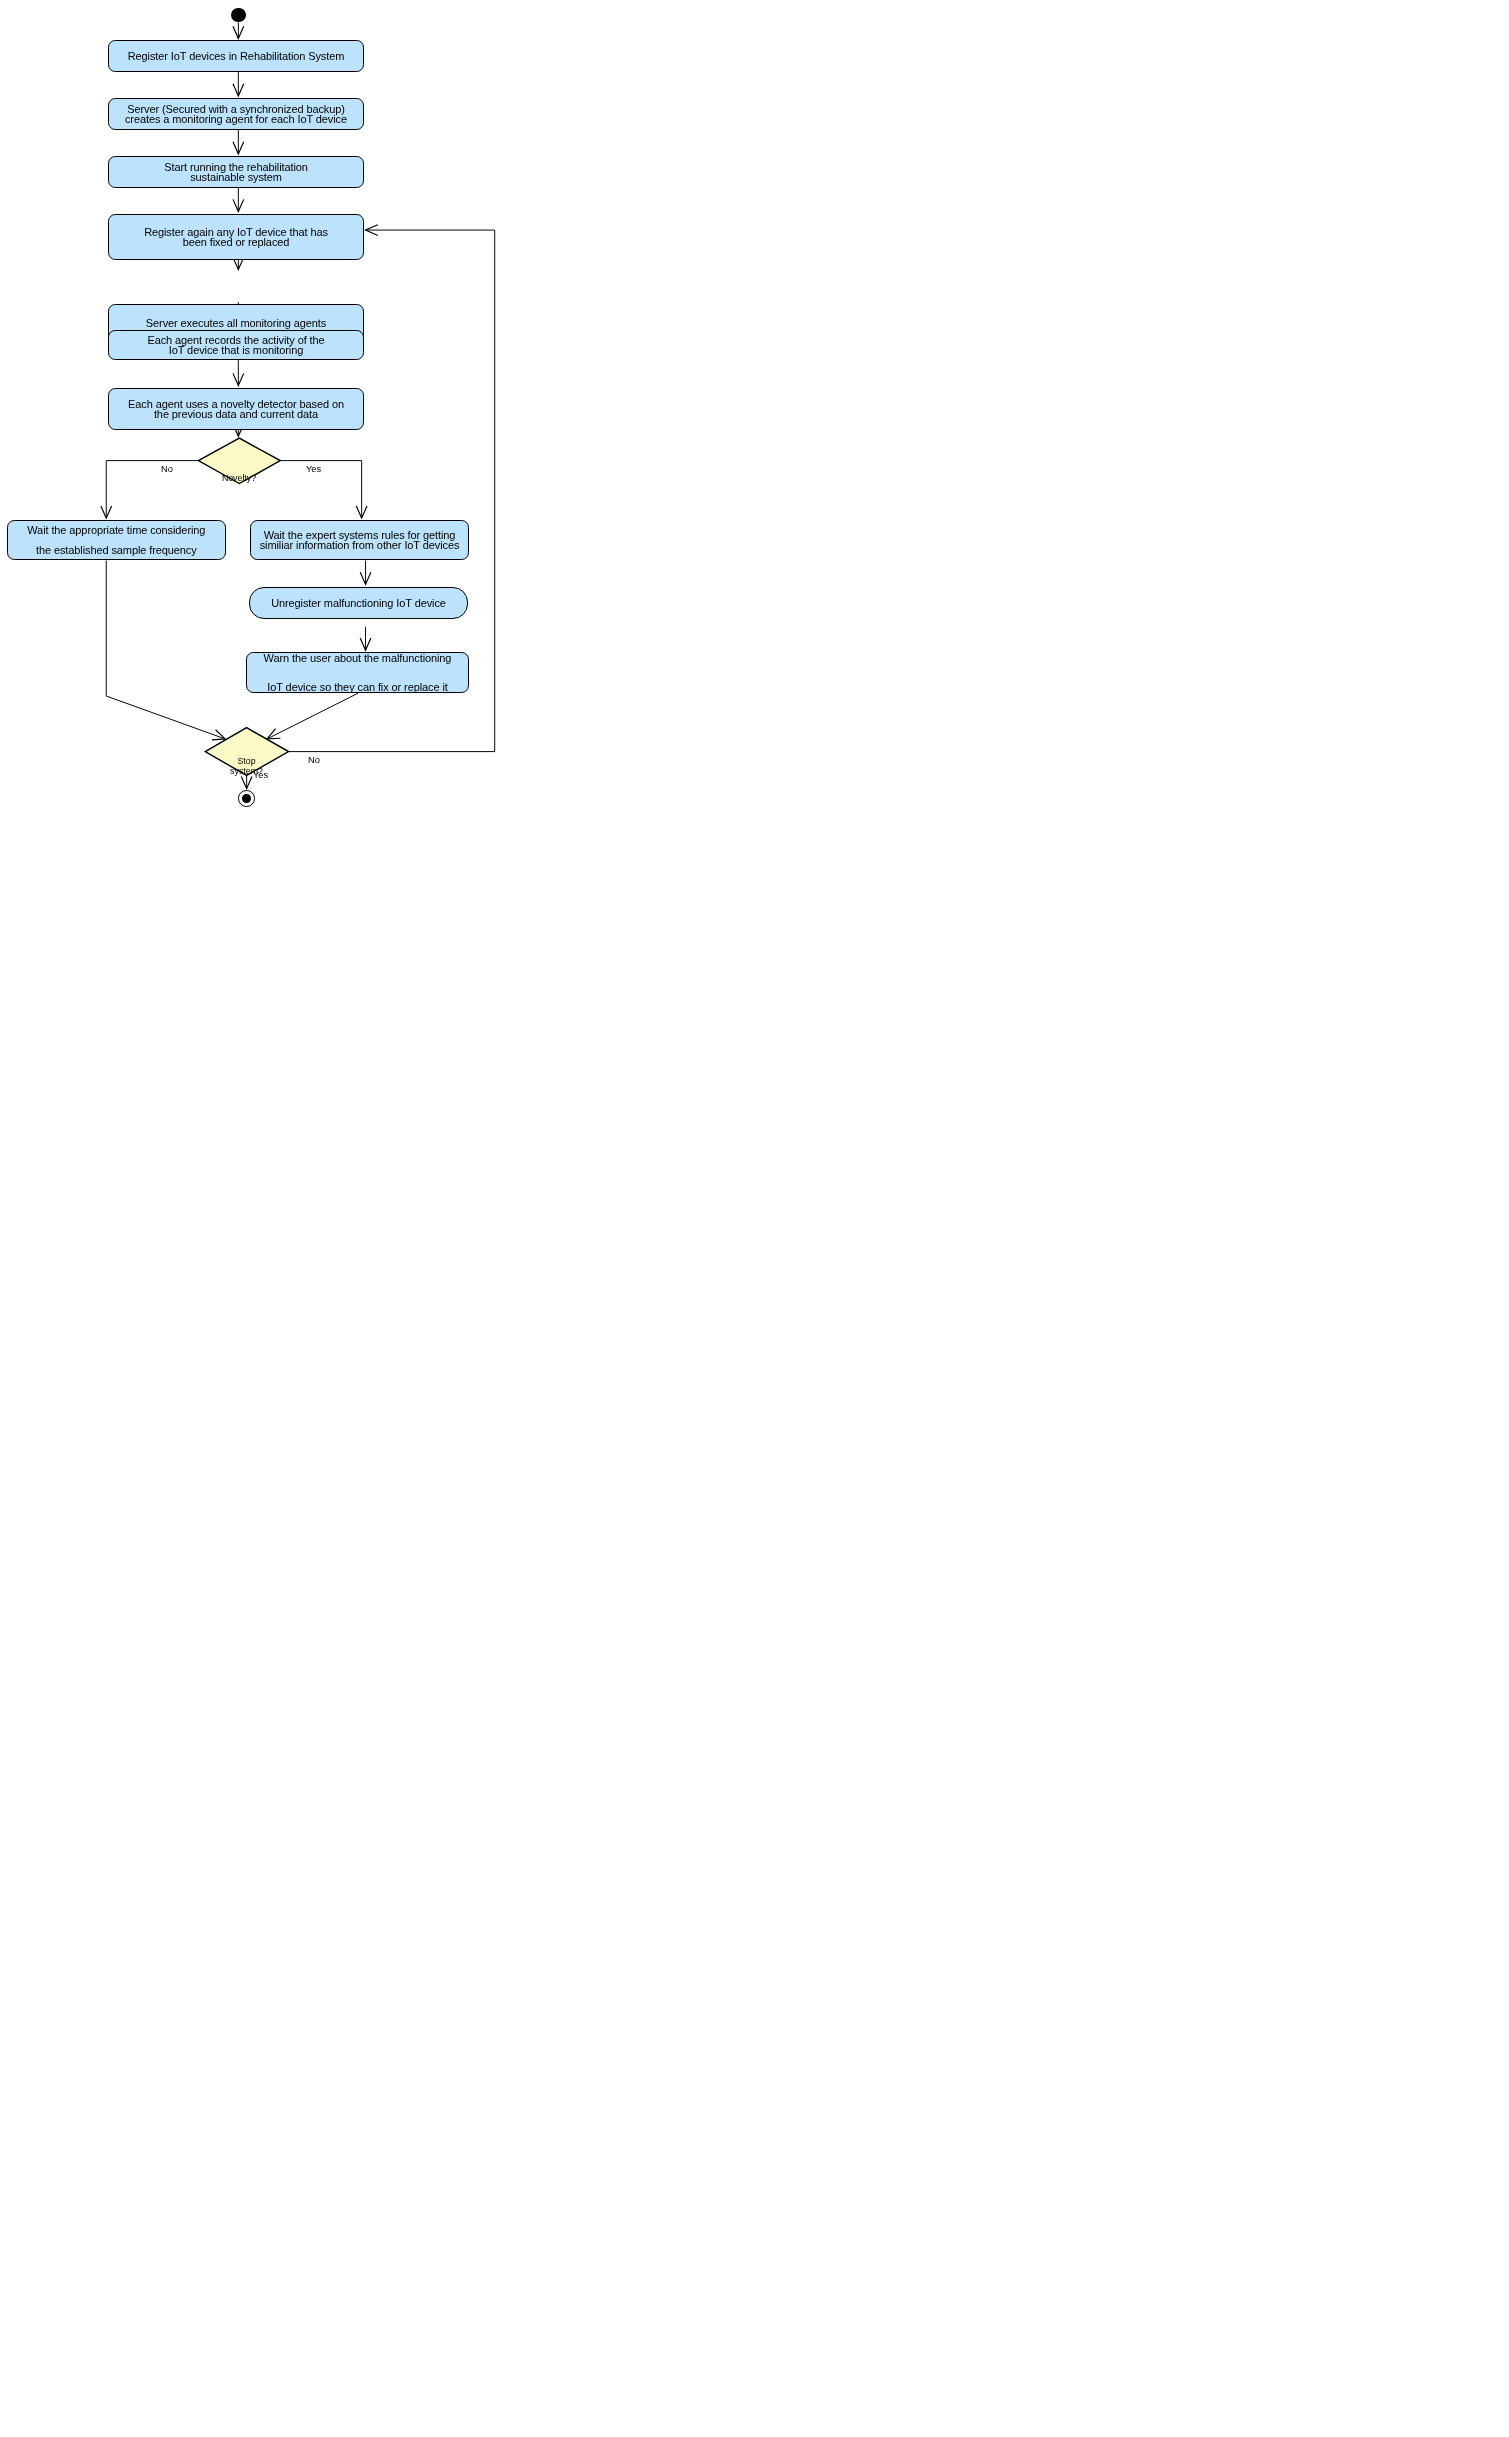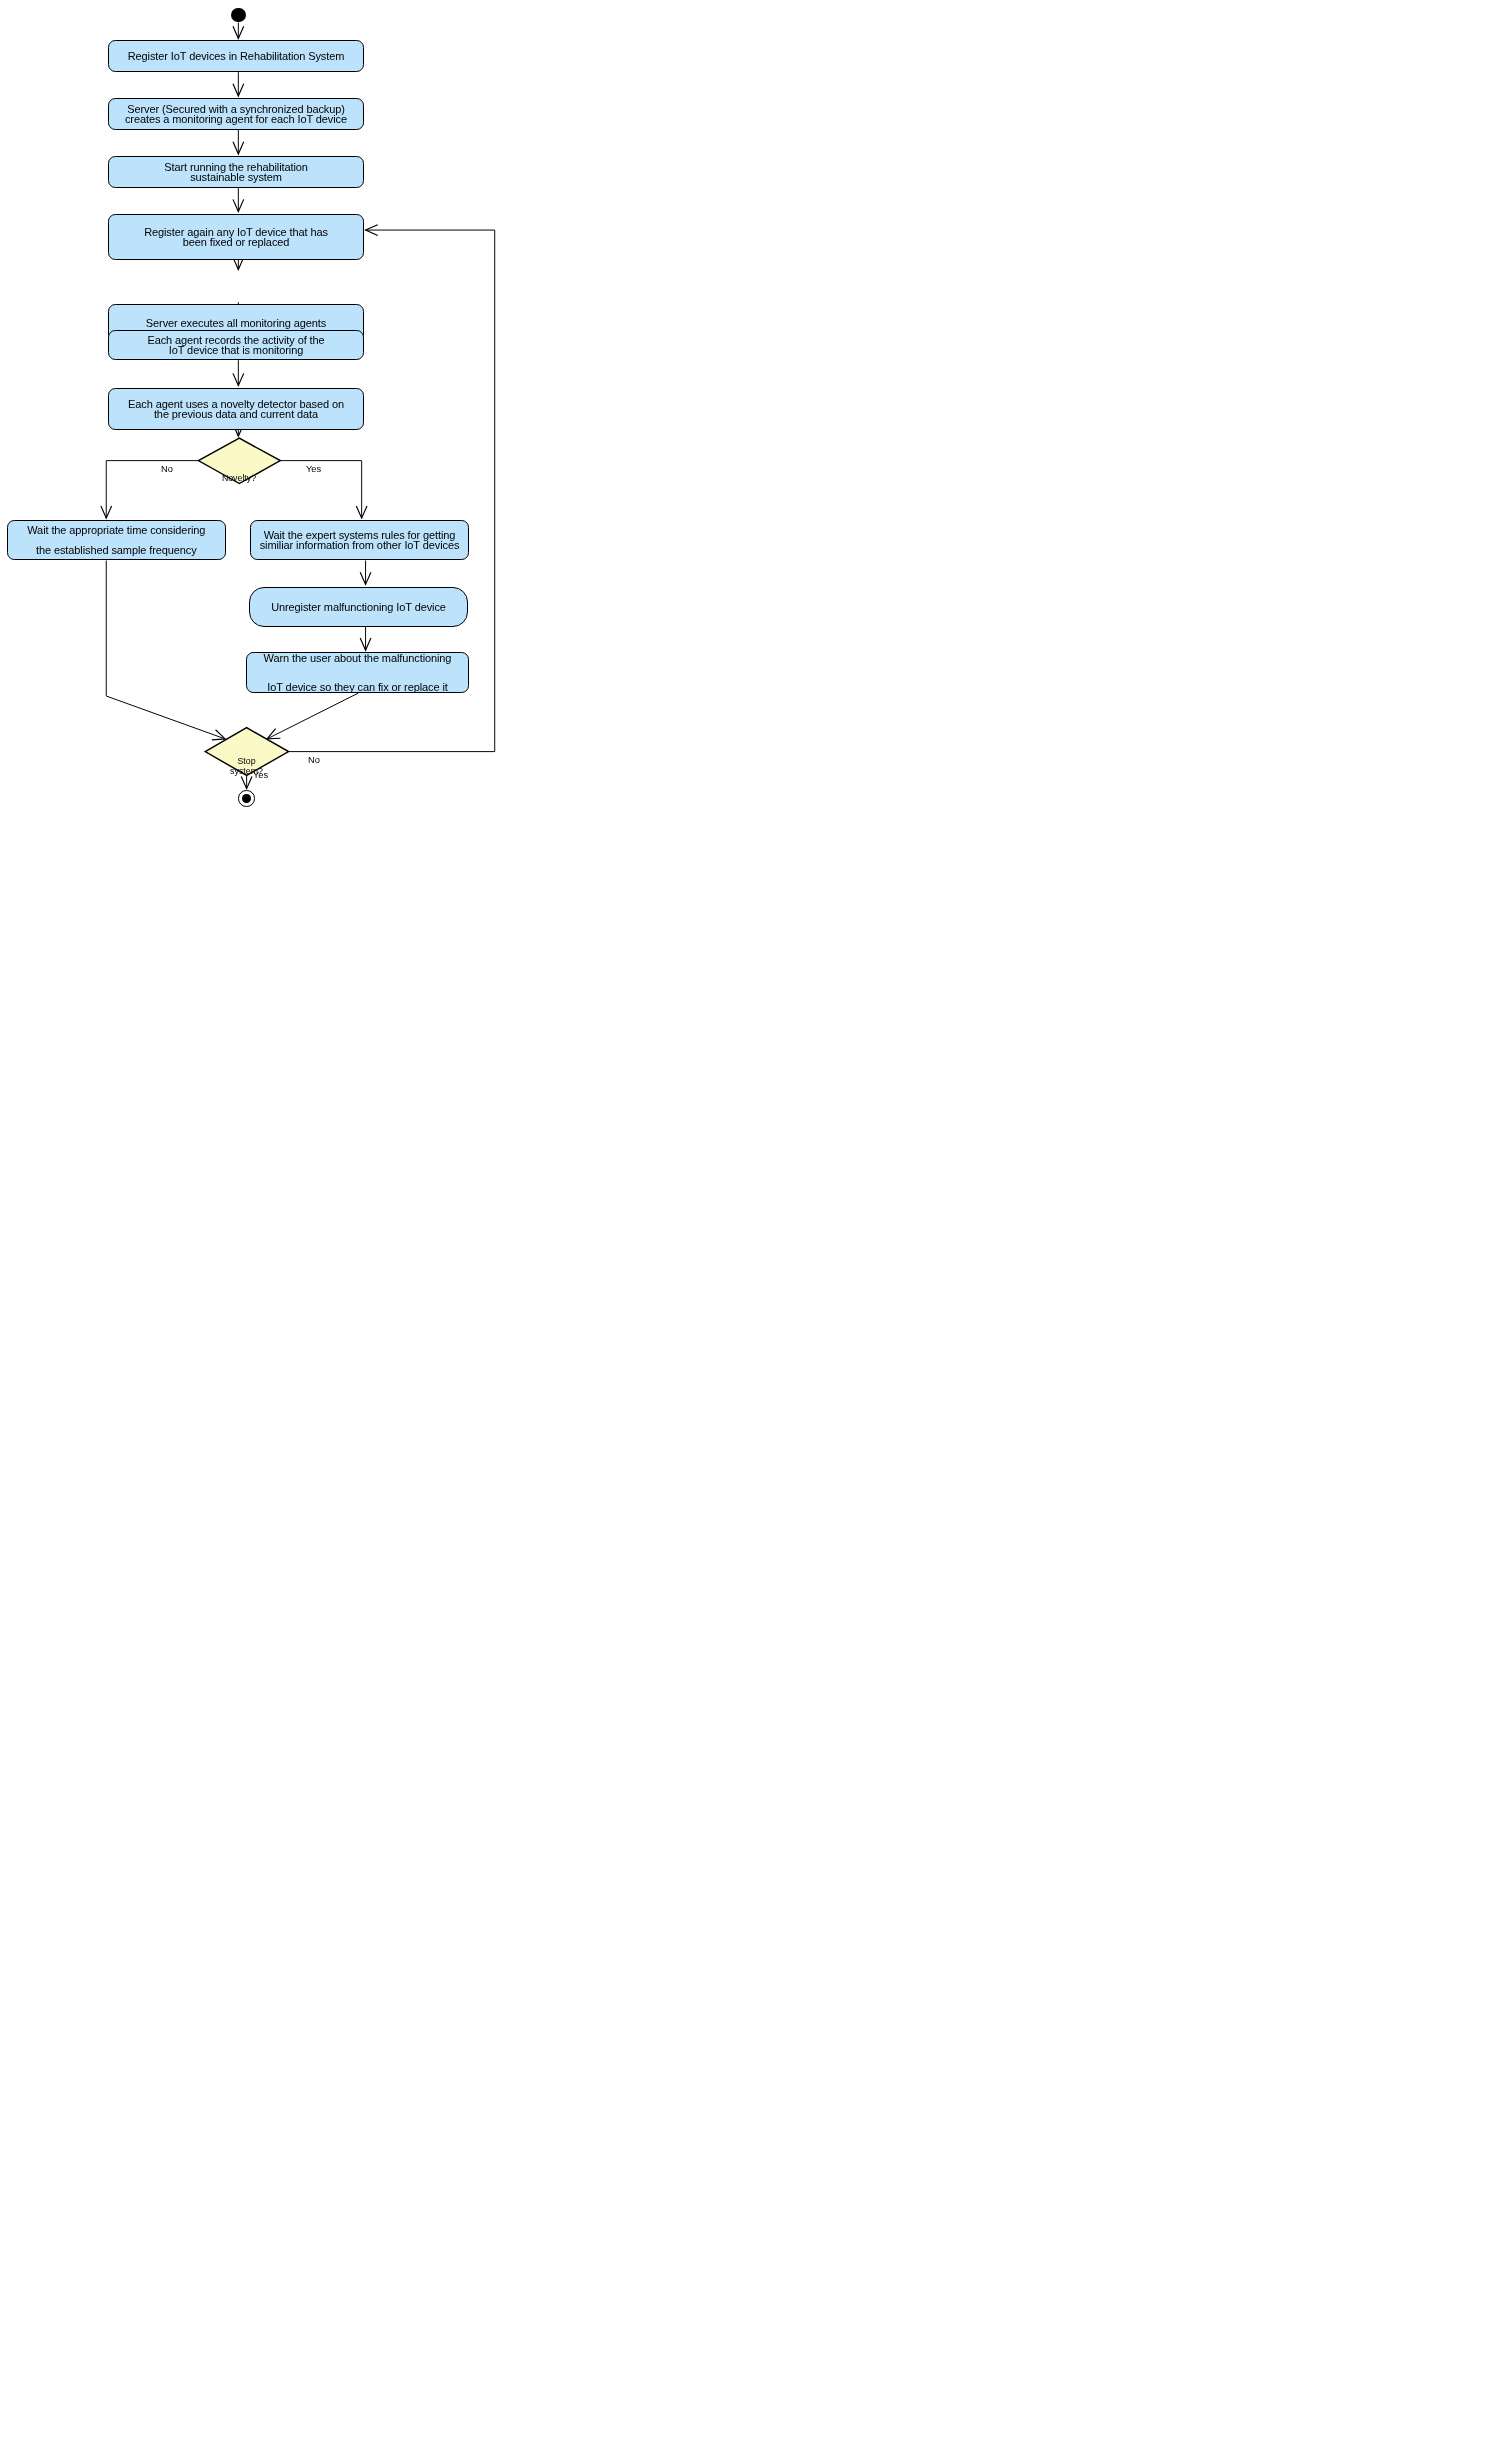--- a/index.html
+++ b/index.html
@@ -158,21 +158,21 @@
   <div class="activity" style="left:6.8px; top:520px; width:219px; height:40px;gap:10px;">
     <span>Wait the appropriate time considering</span>
       <span>the established sample frequency</span>
   </div>
 
   <div class="activity" style="left:250px; top:520px; width:219px; height:40px;">
     <span>Wait the expert systems rules for getting</span>
       <span>similiar information from other IoT devices</span>
   </div>
 
-  <div class="activity" style="left:249px; top:587px; width:219px; height:40px;border-radius:15px;">
+  <div class="activity" style="left:249px; top:587px; width:219px; height:32px;border-radius:15px;">
     <span>Unregister malfunctioning IoT device</span>
   </div>
 
   <div class="activity" style="left:246px; top:652px; width:223px; height:41px;justify-content:space-between;">
     <span>Warn the user about the malfunctioning</span>
       <span>IoT device so they can fix or replace it</span>
   </div>
 
   <div class="diamond-label" style="left:198px; top:438px; width:82px; height:45px;">
     <span>Novelty?</span>

